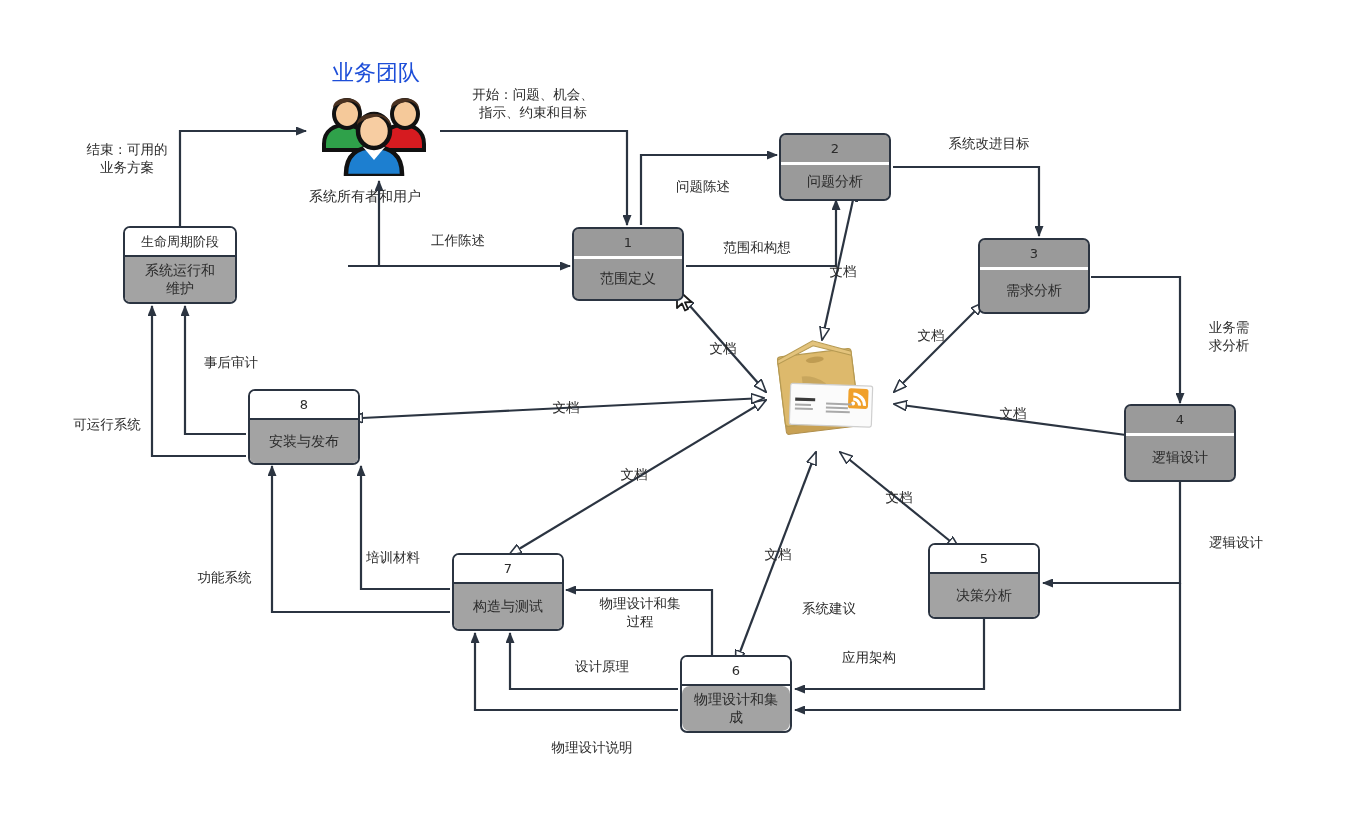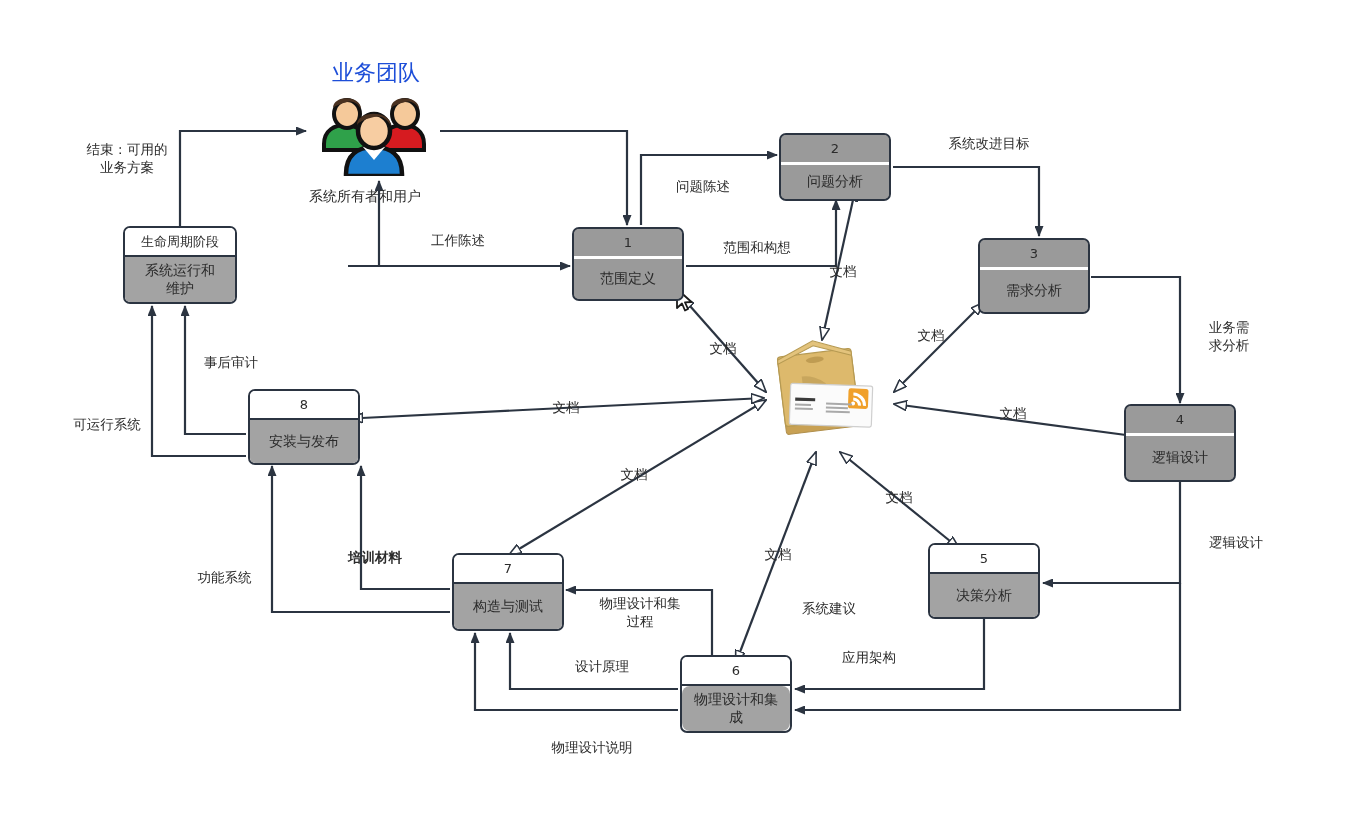--- a/index.html
+++ b/index.html
@@ -201,20 +201,22 @@
   <div class="node white" style="left:452px;top:553px;width:112px;height:78px;">
     <div class="num">7</div>
     <div class="nm" style="white-space:pre-line;">构造与测试</div>
   </div>
 
   <div class="node white" style="left:248px;top:389px;width:112px;height:76px;">
     <div class="num">8</div>
     <div class="nm" style="white-space:pre-line;">安装与发布</div>
   </div>
 
+  <div class="lbl" style="left:453px;top:85px;width:160px;">开始：问题、机会、
+指示、约束和目标</div>
 
   <div class="lbl" style="left:72px;top:140px;width:110px;">结束：可用的
 业务方案</div>
 
   <div class="lbl" style="left:413px;top:231px;width:90px;">工作陈述</div>
 
   <div class="lbl" style="left:658px;top:177px;width:90px;">问题陈述</div>
 
   <div class="lbl" style="left:707px;top:238px;width:100px;">范围和构想</div>
 
@@ -229,21 +231,21 @@
 
   <div class="lbl" style="left:829px;top:648px;width:80px;">应用架构</div>
 
   <div class="lbl" style="left:595px;top:594px;width:90px;">物理设计和集
 过程</div>
 
   <div class="lbl" style="left:562px;top:657px;width:80px;">设计原理</div>
 
   <div class="lbl" style="left:537px;top:738px;width:110px;">物理设计说明</div>
 
-  <div class="lbl" style="left:330px;top:548px;width:90px;font-weight:bold;">培训材料</div>
+  <div class="lbl" style="left:348px;top:548px;width:90px;">培训材料</div>
 
   <div class="lbl" style="left:182px;top:568px;width:85px;">功能系统</div>
 
   <div class="lbl" style="left:57px;top:415px;width:100px;">可运行系统</div>
 
   <div class="lbl" style="left:191px;top:353px;width:80px;">事后审计</div>
 
   <div class="lbl" style="left:703px;top:339px;width:40px;">文档</div>
 
   <div class="lbl" style="left:823px;top:262px;width:40px;">文档</div>

